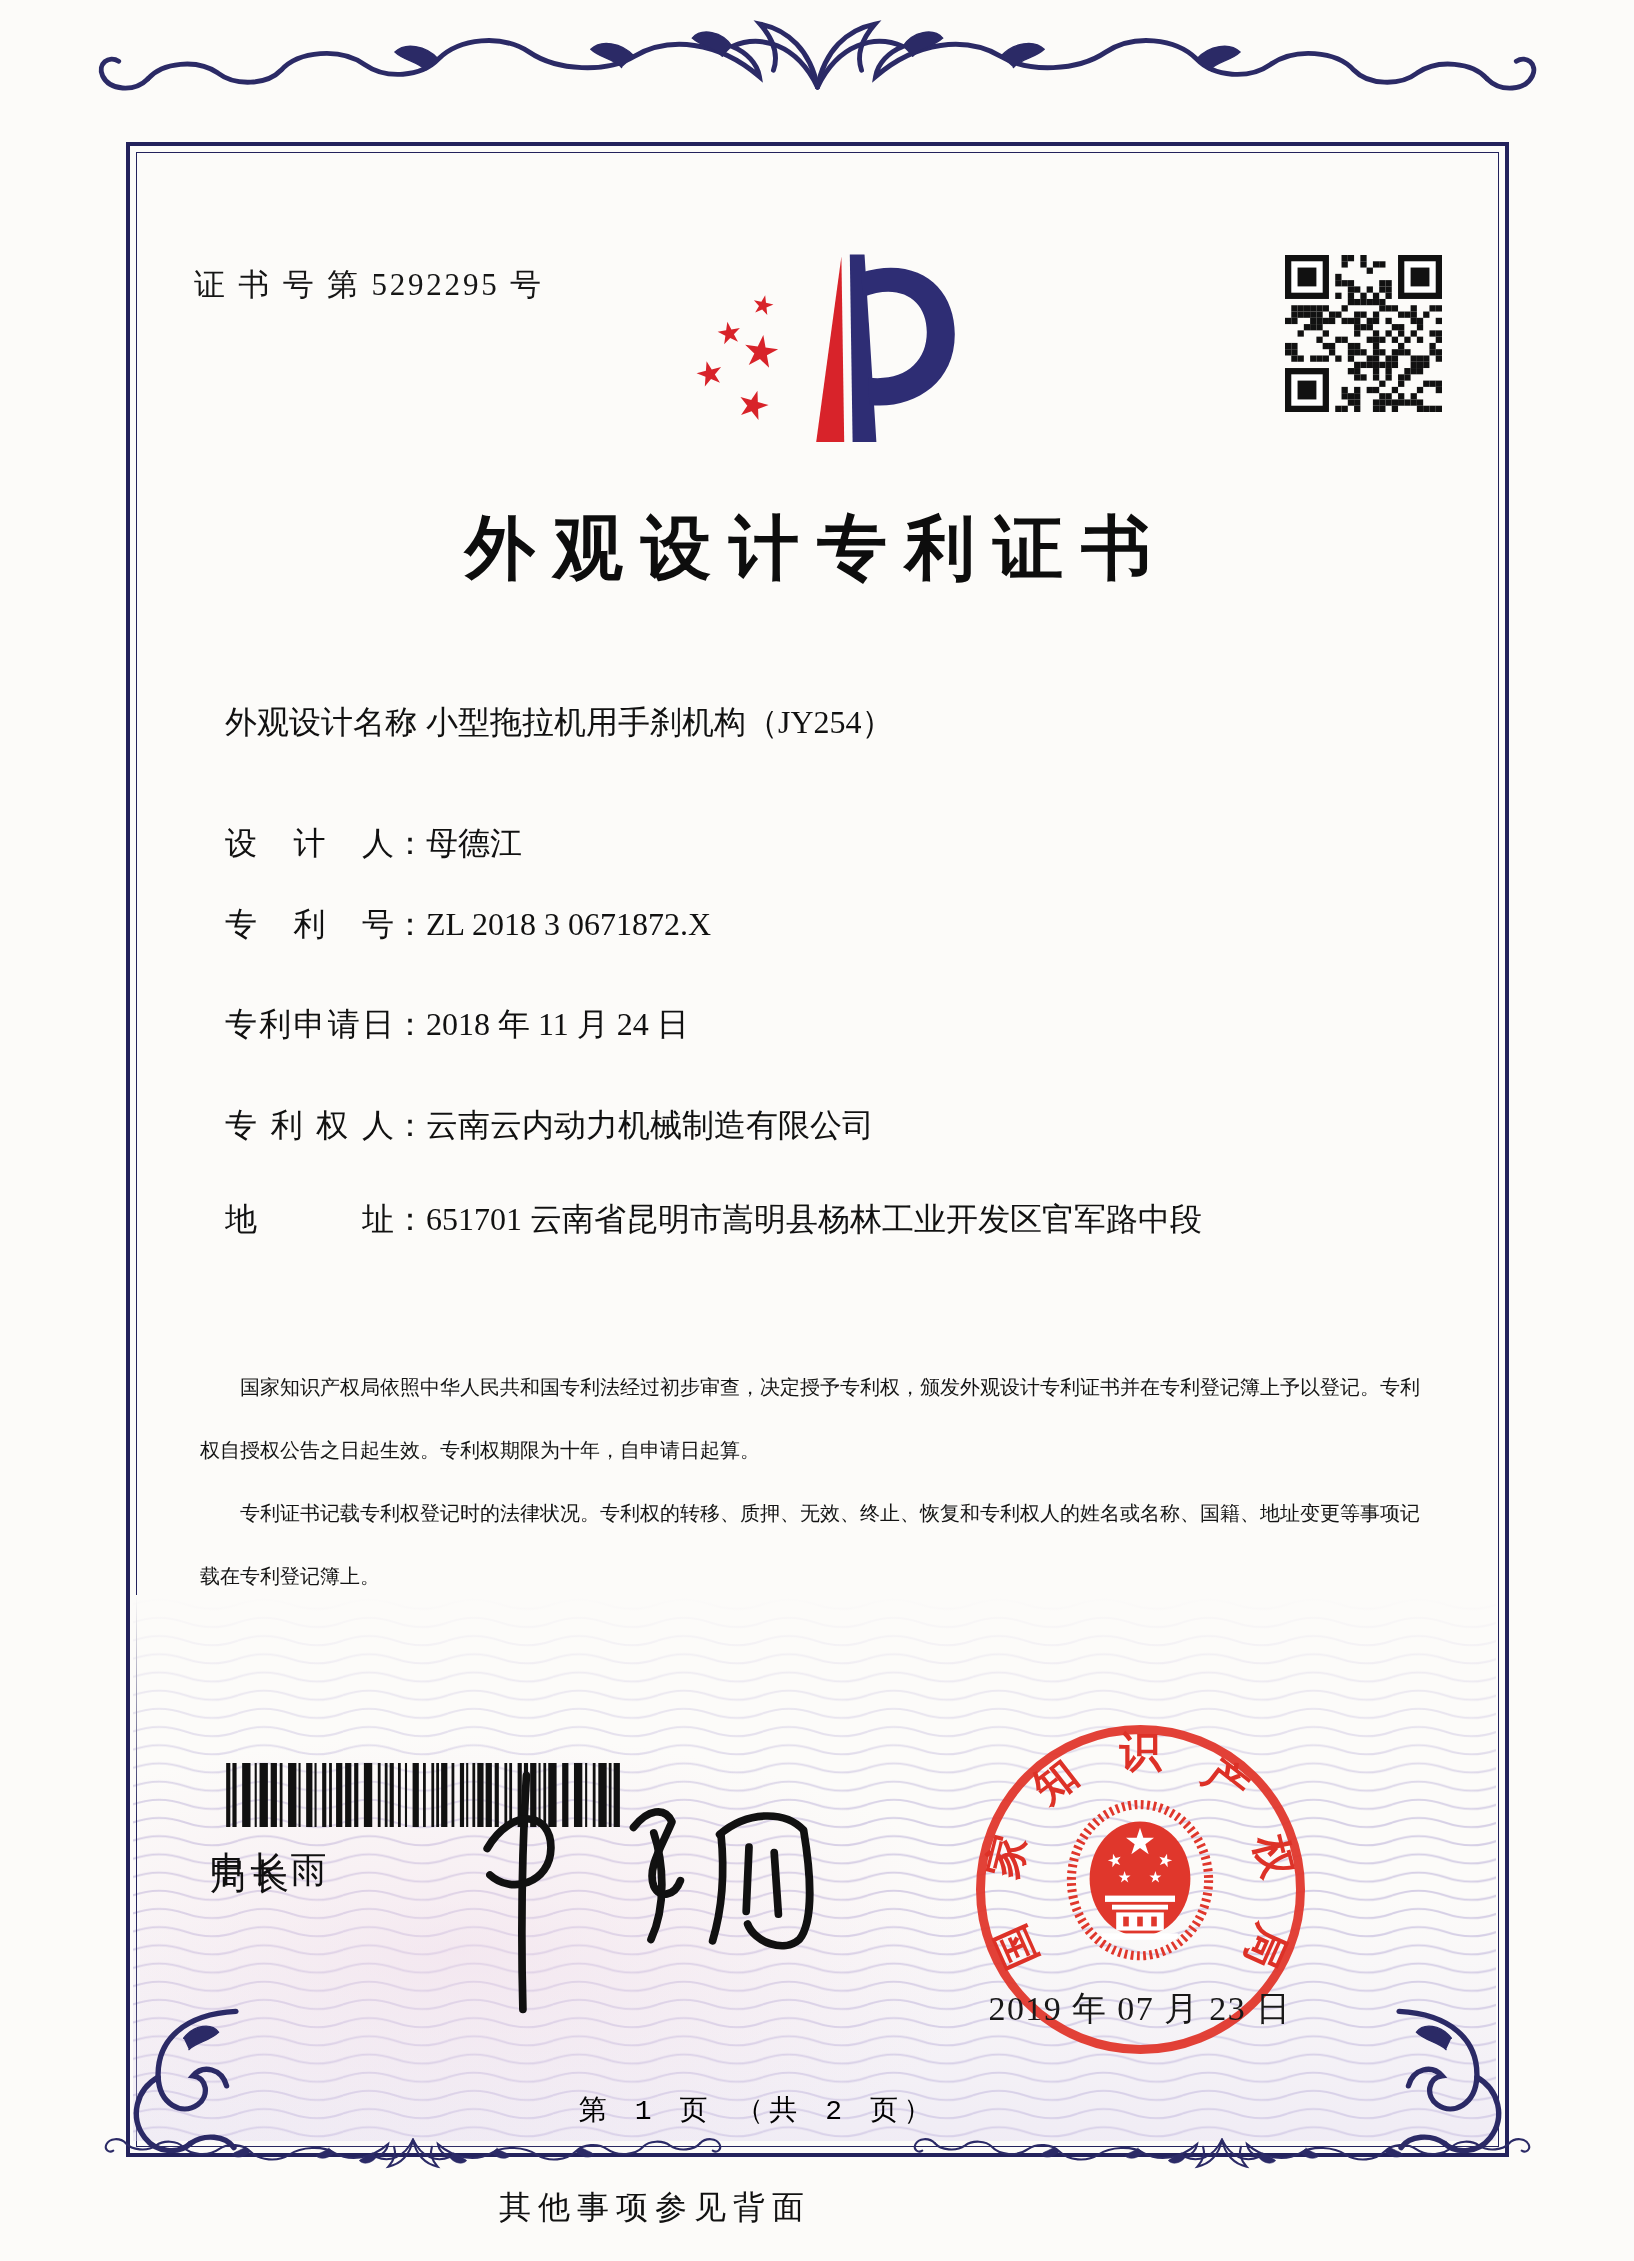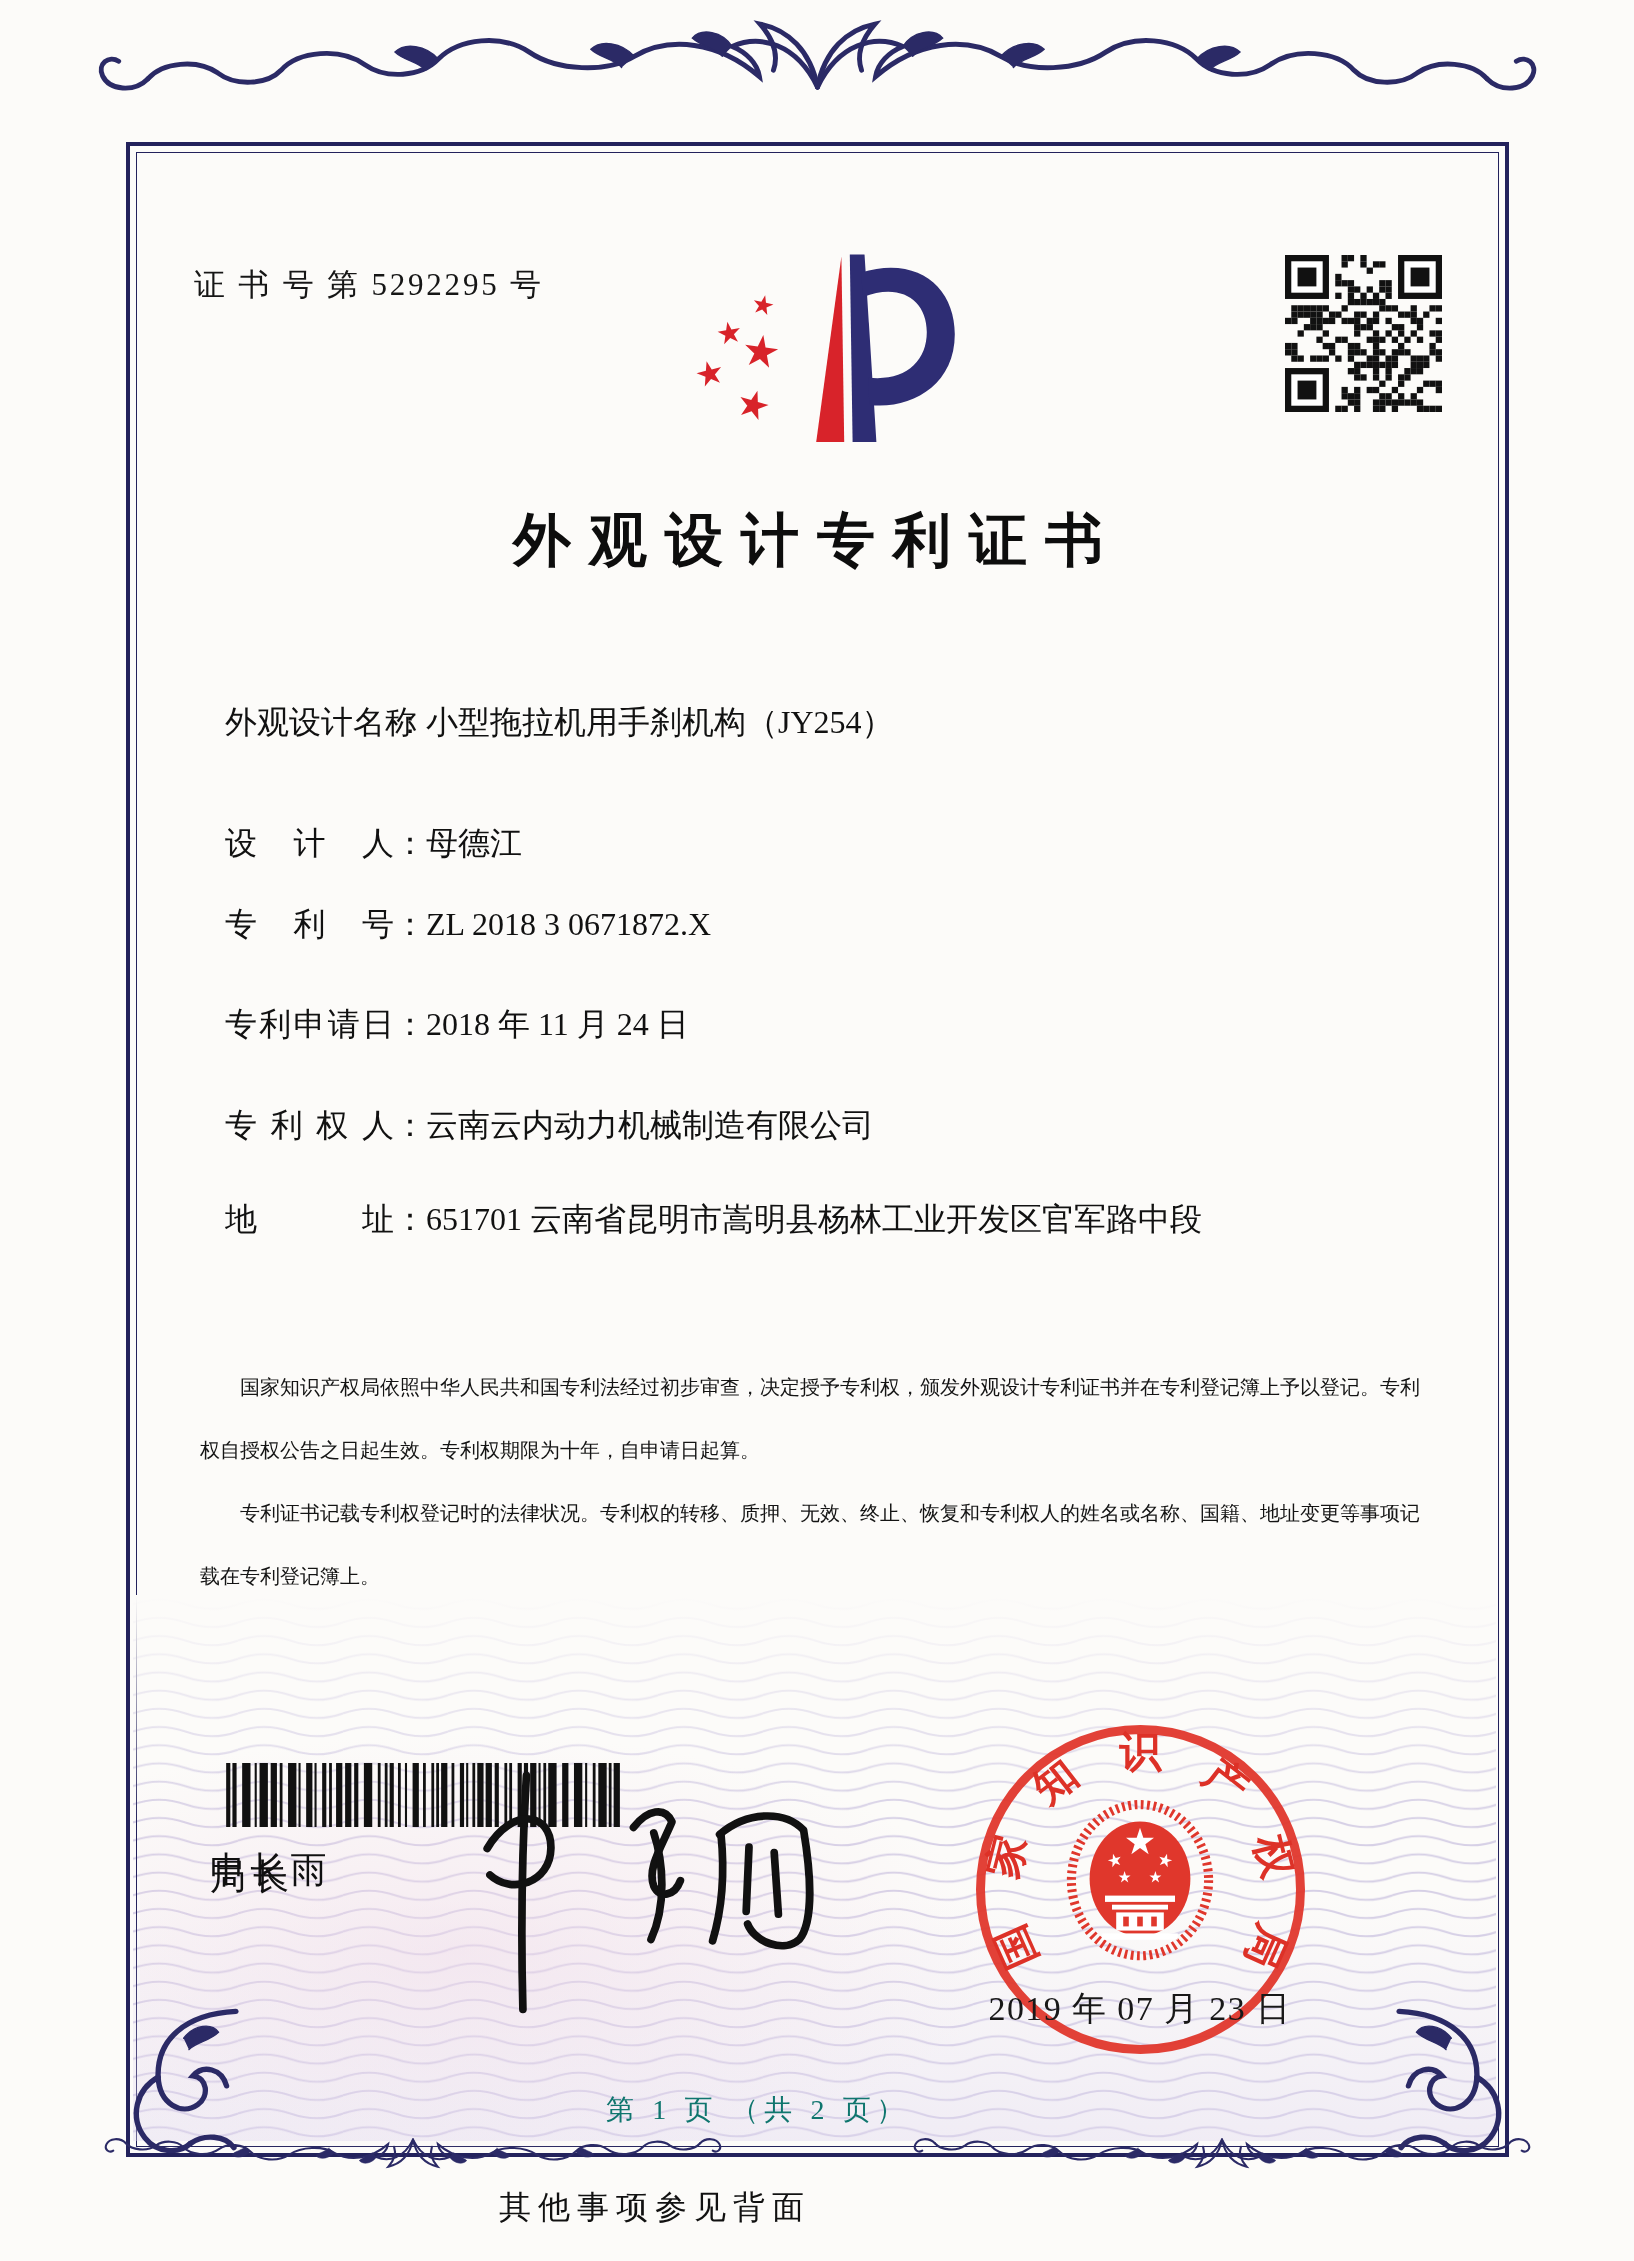--- a/index.html
+++ b/index.html
@@ -12,41 +12,41 @@
   
   .wave-zone{left:133px;top:1595px;width:1363px;height:546px;z-index:0;}
   .wave-fade{left:133px;top:1595px;width:1363px;height:546px;z-index:1;
              background:linear-gradient(180deg,#fcfbf9 0%,rgba(252,251,249,0) 42%),
                         linear-gradient(180deg,rgba(221,212,238,0) 55%,rgba(221,212,238,.38) 100%);}
   .pink-tint{left:140px;top:1714px;width:910px;height:434px;z-index:1;
              background:radial-gradient(ellipse at 35% 55%,rgba(238,216,232,.5),rgba(238,216,232,0) 65%);}
   .content{z-index:3;}
   
   .cert-no{left:194px;top:264px;font-size:31px;letter-spacing:2.8px;color:#161616;}
-  .doc-title{left:0;top:502px;width:1634px;text-align:center;font-size:58px;font-weight:bold;
+  .doc-title{left:0;top:502px;width:1634px;text-align:center;font-size:70px;font-weight:bold;
              letter-spacing:18px;color:#0d0d0d;}
   
   .frow{left:225px;font-size:32px;white-space:nowrap;color:#111;}
   .flabel{display:inline-block;width:169px;text-align:justify;text-align-last:justify;vertical-align:top;}
   .fcolon{display:inline-block;width:32px;}
   .fvalue{display:inline-block;}
   .grant2{position:absolute;left:586px;top:0;white-space:nowrap;}
   
   .body-text{left:200px;top:1356px;width:1220px;font-size:20px;line-height:63px;text-align:justify;color:#141414;}
   .body-text p{margin:0;text-indent:2em;}
   
   .dir-title{left:210px;top:1853px;font-size:36px;letter-spacing:7px;color:#101010;}
   .dir-name{left:210px;top:1846px;font-size:36px;letter-spacing:4.2px;color:#101010;}
   
   .seal-ring{left:976px;top:1725px;width:329px;height:329px;border:9.8px solid #e0372c;border-radius:50%;
              box-sizing:border-box;opacity:.95;}
   .seal-char{width:45px;height:45px;text-align:center;font-size:42px;font-weight:bold;color:#dd3127;line-height:45px;}
   .seal-date{left:972px;top:1986px;width:336px;text-align:center;font-size:34px;color:#181818;letter-spacing:1.4px;z-index:4;}
   
-  .page-no{left:126px;top:2091px;width:1264px;text-align:center;font-size:28px;letter-spacing:5.6px;color:#0f766e;}
+  .page-no{left:126px;top:2091px;width:1264px;text-align:center;font-size:28px;letter-spacing:5.6px;color:#000000;font-family:Liberation Mono, monospace;}
   .back-note{left:0;top:2186px;width:1310px;text-align:center;font-size:32px;letter-spacing:7px;color:#111;}
   svg{display:block;}
 </style>
 </head>
 <body>
 
 <div class="page">
 
   <svg class="abs wave-zone" width="1363" height="546" viewBox="0 0 1948 780" aria-hidden="true">
     <defs>

